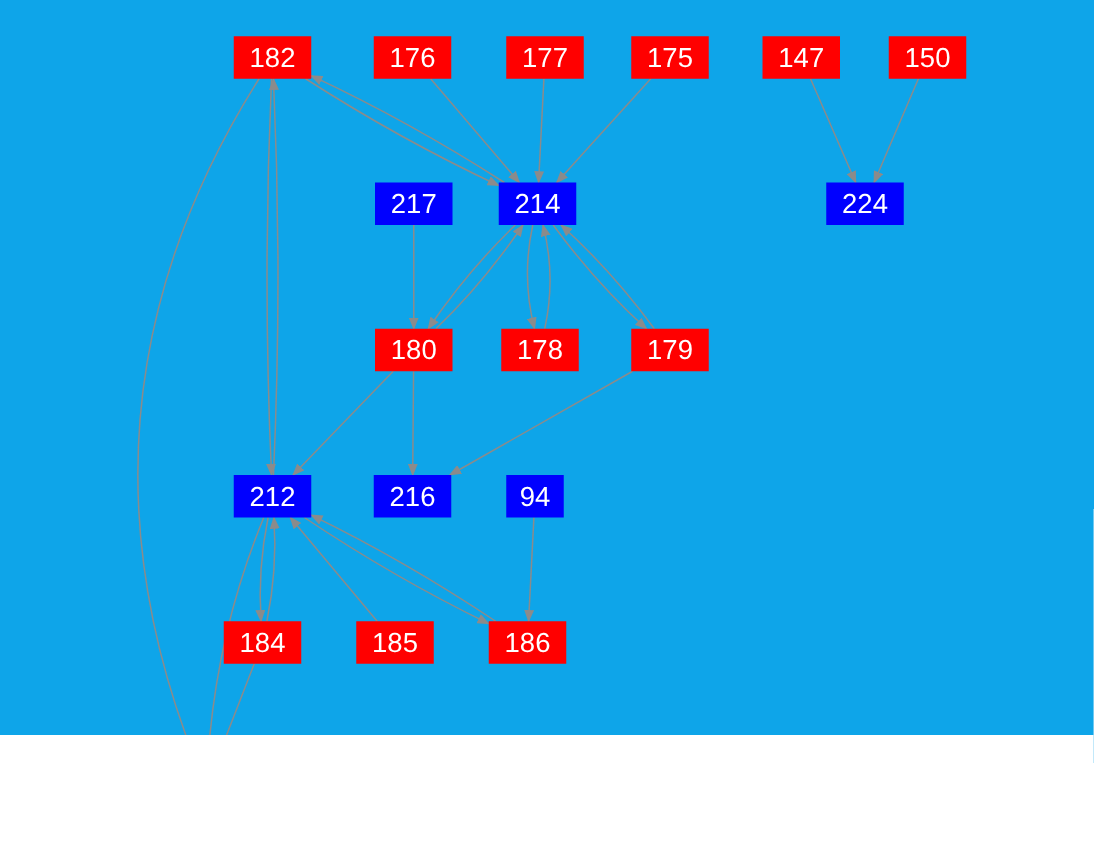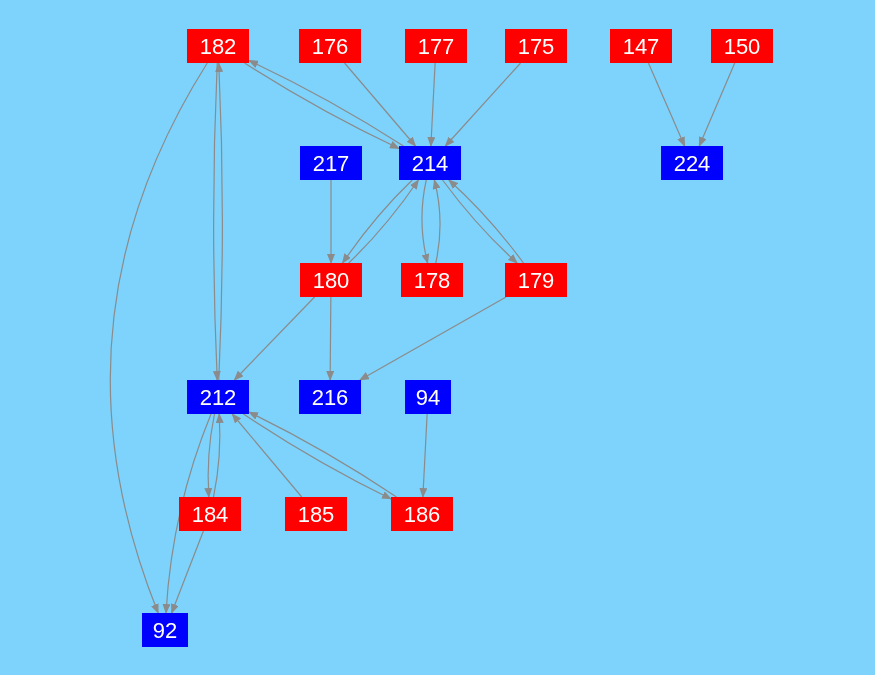--- a/index.html
+++ b/index.html
@@ -4,22 +4,22 @@
 <style>
   html, body {
     margin: 0;
     padding: 0;
     background: #ffffff;
     font-family: "Liberation Sans", sans-serif;
   }
   .stage {
     position: relative;
     width: 875px;
-    height: 675px;
-    background: #7dd3fc;
+    height: 588px;
+    background: #0ea5e9;
     overflow: hidden;
   }
   svg text {
     font-family: "Liberation Sans", sans-serif;
     font-size: 22px;
   }
 </style>
 </head>
 <body>
 

